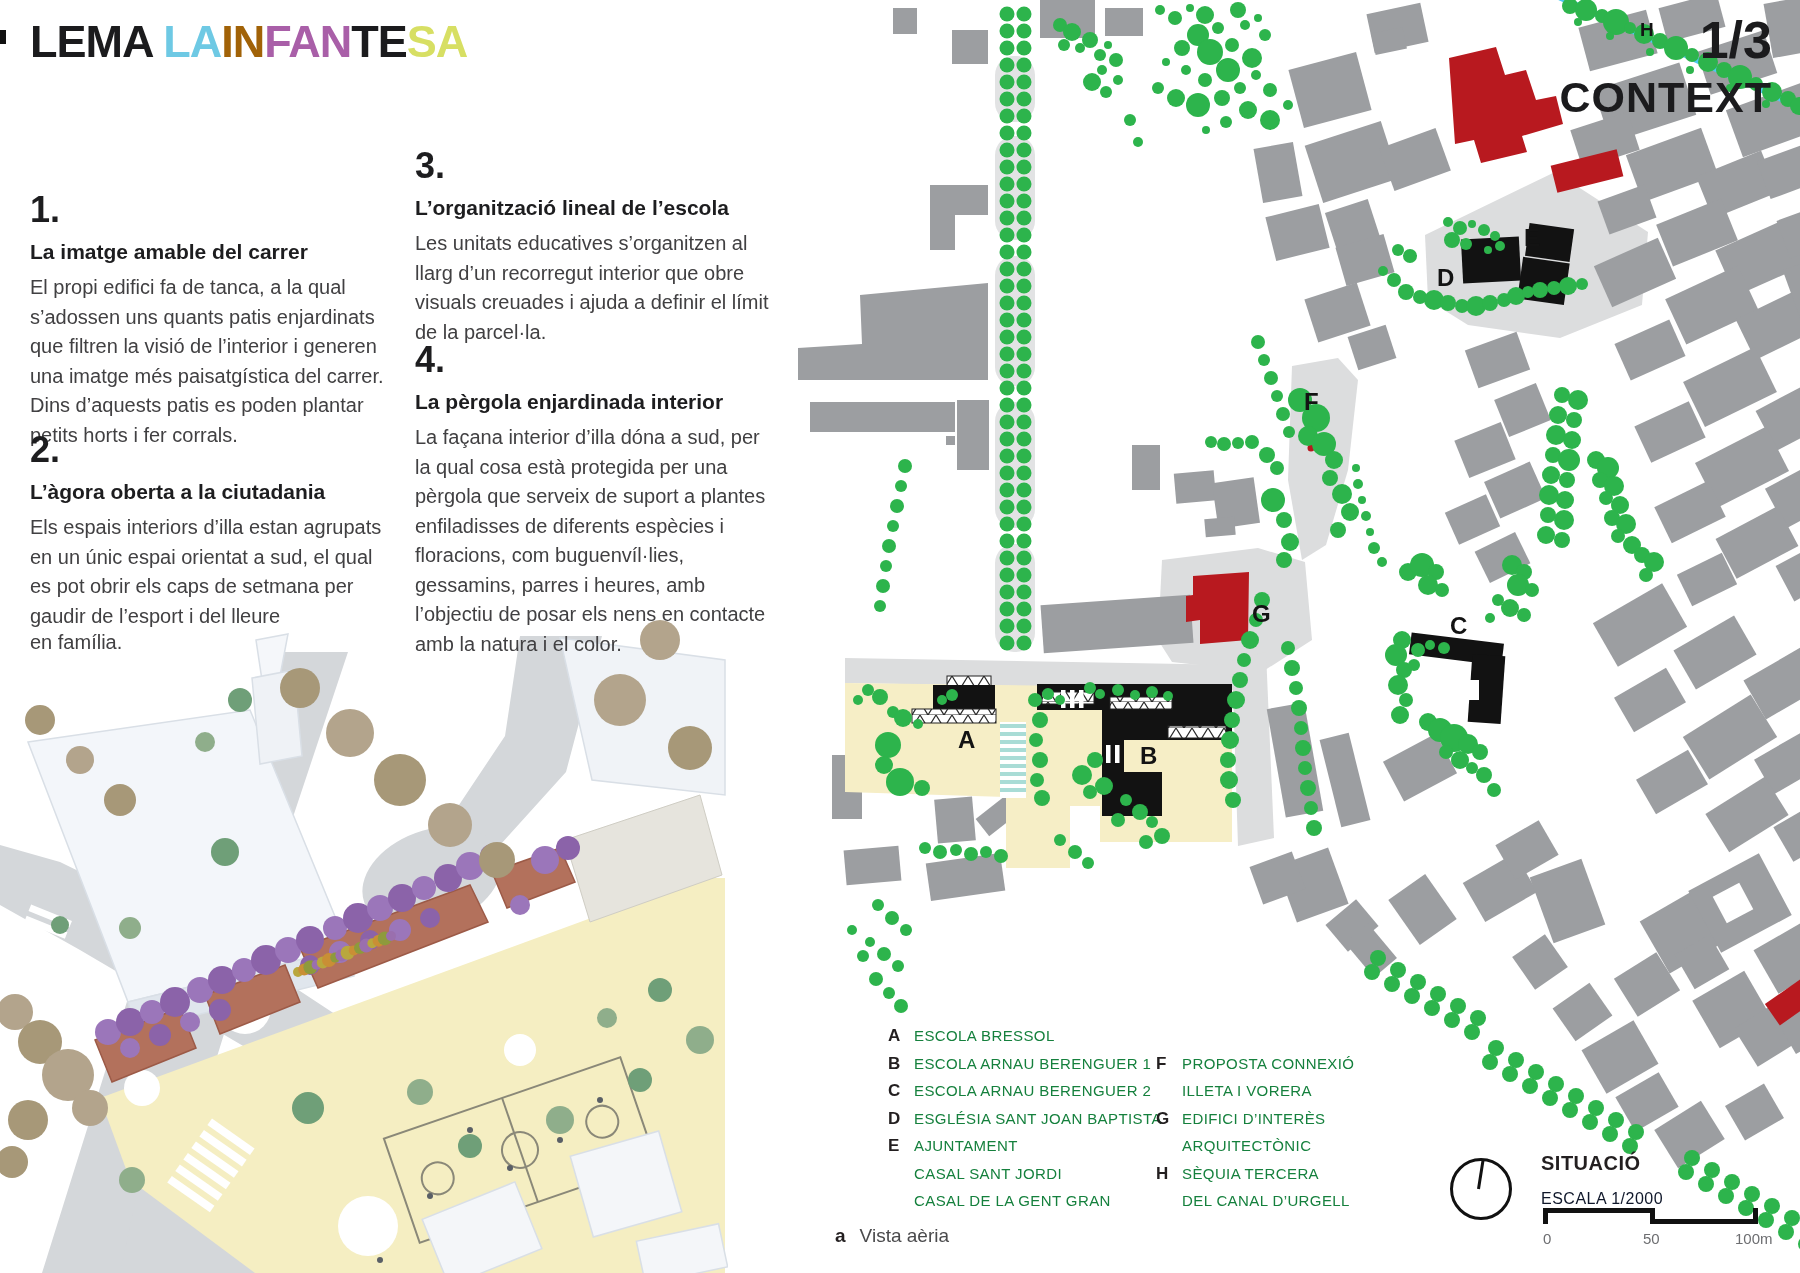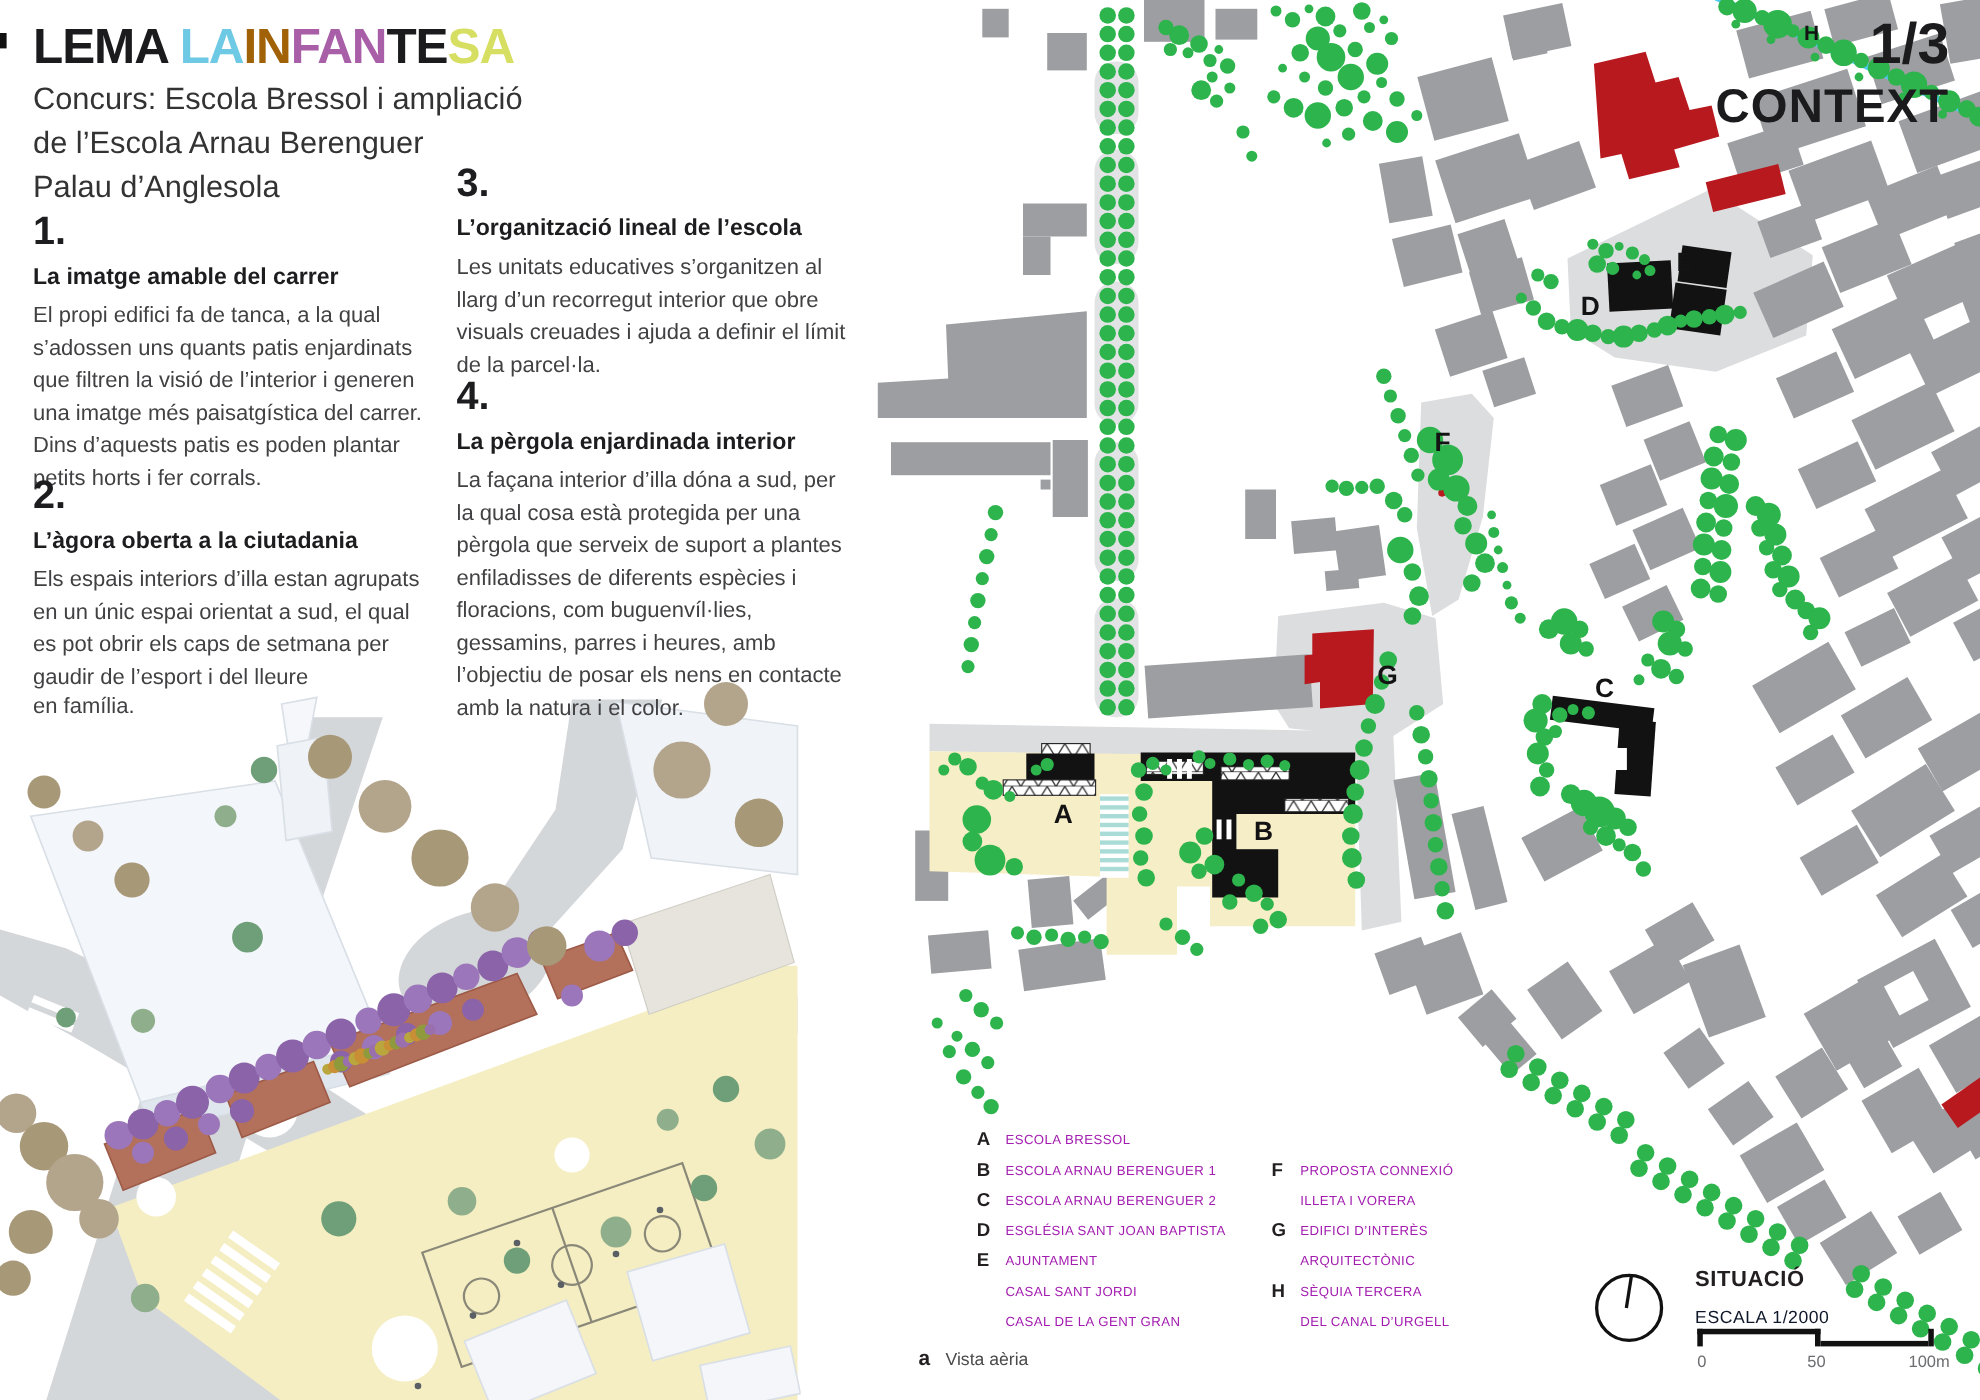--- a/index.html
+++ b/index.html
@@ -17,24 +17,24 @@
   .s-num{font-size:36px;font-weight:bold;color:#1d1d1f;line-height:1;}
   .s-head{margin-top:12px;font-size:21px;font-weight:bold;color:#1d1d1f;}
   .s-body{margin-top:9px;font-size:20px;line-height:29.5px;color:#414042;white-space:pre-line;}
   .s-extra{font-size:20px;color:#414042;}
   
   .pagenum{right:28px;top:14px;font-size:52px;font-weight:bold;color:#1b1b1d;text-align:right;line-height:1;}
   .pagetitle{right:28px;top:76px;font-size:43px;font-weight:bold;color:#1b1b1d;text-align:right;
              letter-spacing:1px;line-height:1;}
   
   .lg-letter{font-size:17px;font-weight:bold;color:#231f20;}
-  .lg-label{font-size:12px;color:#a21caf;letter-spacing:.4px;}
+  .lg-label{font-size:15px;color:#15803d;letter-spacing:.4px;}
   .lg-row{position:absolute;height:27.5px;line-height:27.5px;white-space:nowrap;}
   .note-letter{font-size:19px;font-weight:bold;color:#231f20;}
-  .note-label{font-size:16px;color:#4a4a4c;margin-left:14px;}
+  .note-label{font-size:19px;color:#4a4a4c;margin-left:14px;}
   
   .sit-title{left:1541px;top:1152px;font-size:20px;font-weight:bold;letter-spacing:.5px;color:#231f20;text-align:center;}
   .sit-scale{left:1541px;top:1190px;font-size:16px;color:#0f172a;letter-spacing:.5px;}
   .north{left:1450px;top:1158px;width:56px;height:56px;border:3px solid #111;border-radius:50%;background:#fff;}
   .north-hand{left:1477px;top:1160px;width:3px;height:29px;background:#111;transform:rotate(9deg);transform-origin:bottom center;}
   .sbar{left:1543px;top:1208px;width:215px;height:40px;}
   .sbar div{position:absolute;background:#111;}
   .sbar .lab{position:absolute;top:22px;background:none;color:#6d6e71;font-size:15px;}
   svg text{font-family:"Liberation Sans",sans-serif;font-weight:bold;fill:#131313;}
 </style>
@@ -794,23 +794,20 @@
       <text x="1252" y="622">G</text>
       <text x="1640" y="36" font-size="19">H</text>
     </g>
   </svg>
 
   <div class="abs cropmark"></div>
 
   <div class="abs title">
     <span class="seg-black">LEMA </span><span class="seg-cyan">LA</span><span class="seg-red">IN</span><span class="seg-purple">FAN</span><span class="seg-black">TE</span><span class="seg-lime">SA</span>
   </div>
-  <div class="abs subtitle">Concurs: Escola Bressol i ampliació
-de l’Escola Arnau Berenguer
-Palau d’Anglesola</div>
 
   <div class="abs pagenum">1/3</div>
   <div class="abs pagetitle">CONTEXT</div>
 
   <div class="abs section" style="left:30px;top:192px">
     <div class="s-num">1.</div>
     <div class="s-head">La imatge amable del carrer</div>
     <div class="s-body">El propi edifici fa de tanca, a la qual
 s’adossen uns quants patis enjardinats
 que filtren la visió de l’interior i generen

